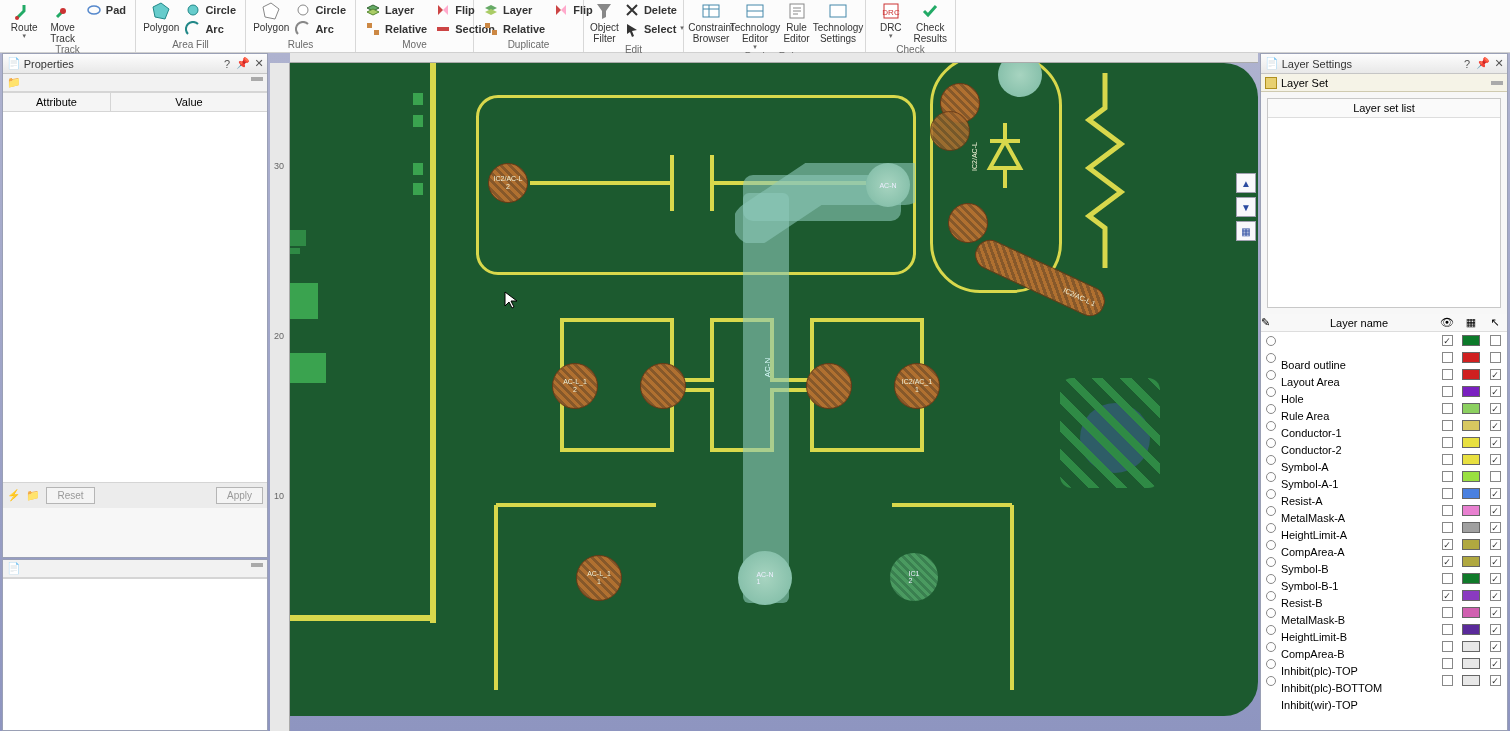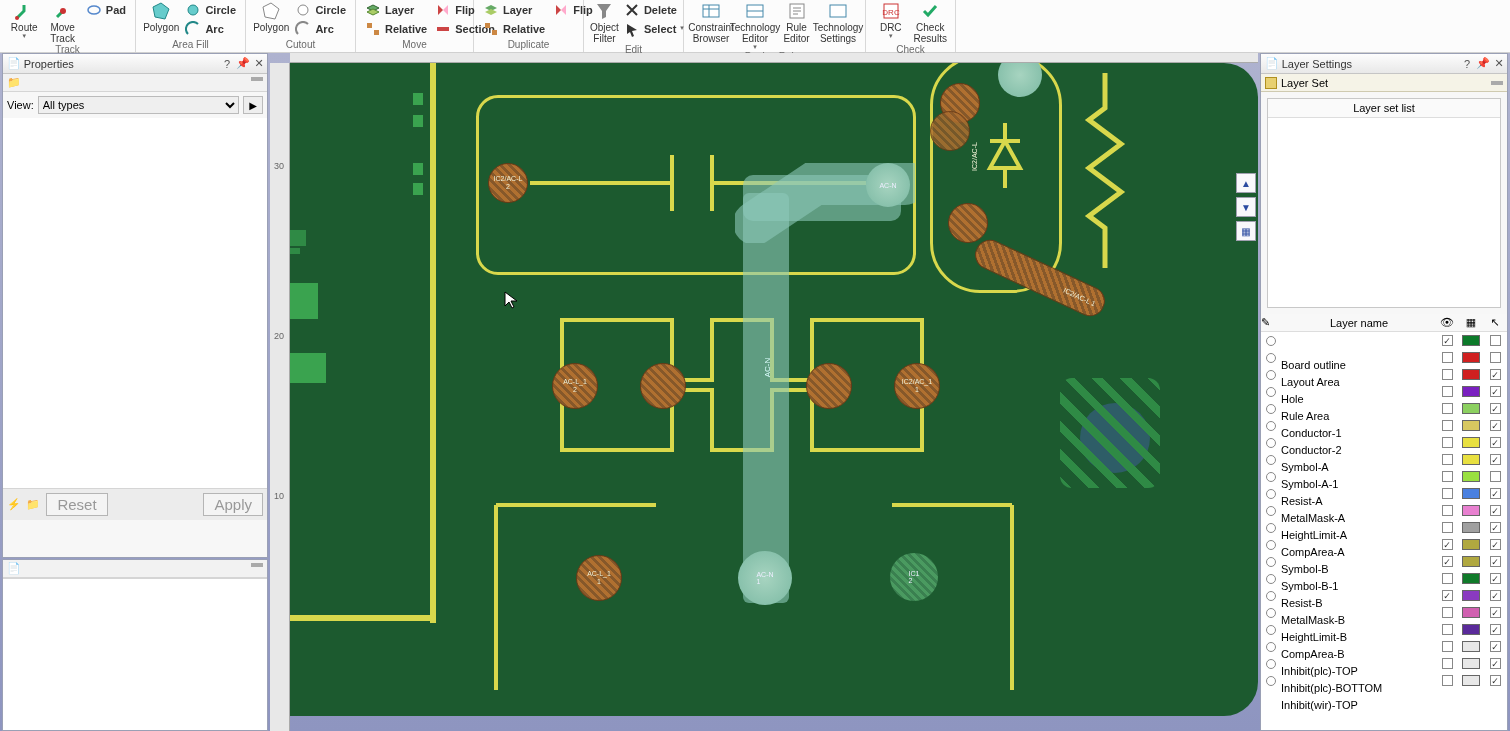--- a/index.html
+++ b/index.html
@@ -33,21 +33,21 @@
   .minitoggle { position:absolute; right:4px; top:3px; width:12px; height:4px; background:#aaa; cursor:pointer; }
   .viewrow { display:flex; align-items:center; padding: 4px; gap:4px; font-size:11px; }
   .viewrow select { flex:1; font-size:11px; height:18px; border:1px solid #bbb; }
   .viewrow .gobtn { width:20px; height:18px; border:1px solid #bbb; background:#eee; cursor:pointer; display:flex; align-items:center; justify-content:center; font-size:10px; }
   .prop-grid-head { display:flex; font-size:11px; background:#f5f5f5; border-bottom:1px solid #d5d5d5; border-top:1px solid #d5d5d5; }
   .prop-grid-head div { padding:3px 6px; text-align:center; }
   .pgh1 { width: 108px; border-right:1px solid #d5d5d5;}
   .pgh2 { flex:1; }
   .prop-grid-body { flex:1; background:#fff; }
   .prop-btns { border-top:1px solid #d5d5d5; padding:4px; display:flex; gap:6px; align-items:center; background:#ececec; }
-  .btn { font-size:15px; padding:2px 10px; border:1px solid #b5b5b5; background:#f4f4f4; cursor:pointer; }
+  .btn { font-size:10px; padding:2px 10px; border:1px solid #b5b5b5; background:#f4f4f4; cursor:pointer; }
   .btn.disabled { color:#999; }
 
   
   .msgpanel { left:2px; top:506px; width:266px; height:172px; }
   .msgpanel .body { background:#fff; position:absolute; top:18px; left:0; right:0; bottom:0; border-top:1px solid #d5d5d5;}
 
   
   .layersettings { right:2px; top:0px; width:248px; height:678px; display:flex; flex-direction:column; }
   .subpanel-title { height:18px; background:#f5f3e7; border-bottom:1px solid #cfcab0; display:flex; align-items:center; padding-left:4px; font-size:11px; gap:4px; position:relative; }
   .subpanel-title .mini { position:absolute; right:4px; width:12px; height:4px; background:#aaa; cursor:pointer; }
@@ -189,21 +189,21 @@
         <div class="smallbtn">
             <span class="ic">
               <svg class="icon" viewBox="0 0 16 16">
                 <path d="M3 13 A7 7 0 0 1 13 3" fill="none" stroke="#888" stroke-width="2"></path>
               </svg>
             </span>
             <span class="lbl">Arc</span>
           </div>
       </div>
     </div>
-    <div class="rgroup-title">Cutout</div>
+    <div class="rgroup-title">Rules</div>
   </div>
 
   <div class="rgroup" style="width:118px">
     <div class="rgroup-body">
       <div class="smallcol">
         <div class="smallbtn">
             <span class="ic">
               <svg class="icon" viewBox="0 0 16 16">
                 <path d="M2 6 L8 3 14 6 8 9z" fill="#6a6" stroke="#363"></path>
                 <path d="M2 10 L8 7 14 10 8 13z" fill="#ac6" stroke="#583"></path>
@@ -394,24 +394,23 @@
       <span style="margin-left:3px">Properties</span>
       <span class="spacer"></span>
       <span class="tbtn">?</span>
       <span class="tbtn">📌</span>
       <span class="tbtn">✕</span>
     </div>
     <div class="prop-toolbar">
       <span style="font-size:11px">📁</span>
       <span class="minitoggle"></span>
     </div>
-    <div class="viewrow">
-      <span>View:</span>
-      <select><option>All types</option></select>
-      <span class="gobtn">▶</span>
+    <div class="prop-grid-head">
+      <div class="pgh1">Attribute</div>
+      <div class="pgh2">Value</div>
     </div>
     <div class="prop-grid-body" style="height:370px"></div>
     <div class="prop-btns">
       <span style="font-size:11px;color:#c80">⚡</span>
       <span style="font-size:11px">📁</span>
       <button class="btn disabled">Reset</button>
       <span style="flex:1"></span>
       <button class="btn disabled">Apply</button>
     </div>
   </div>

